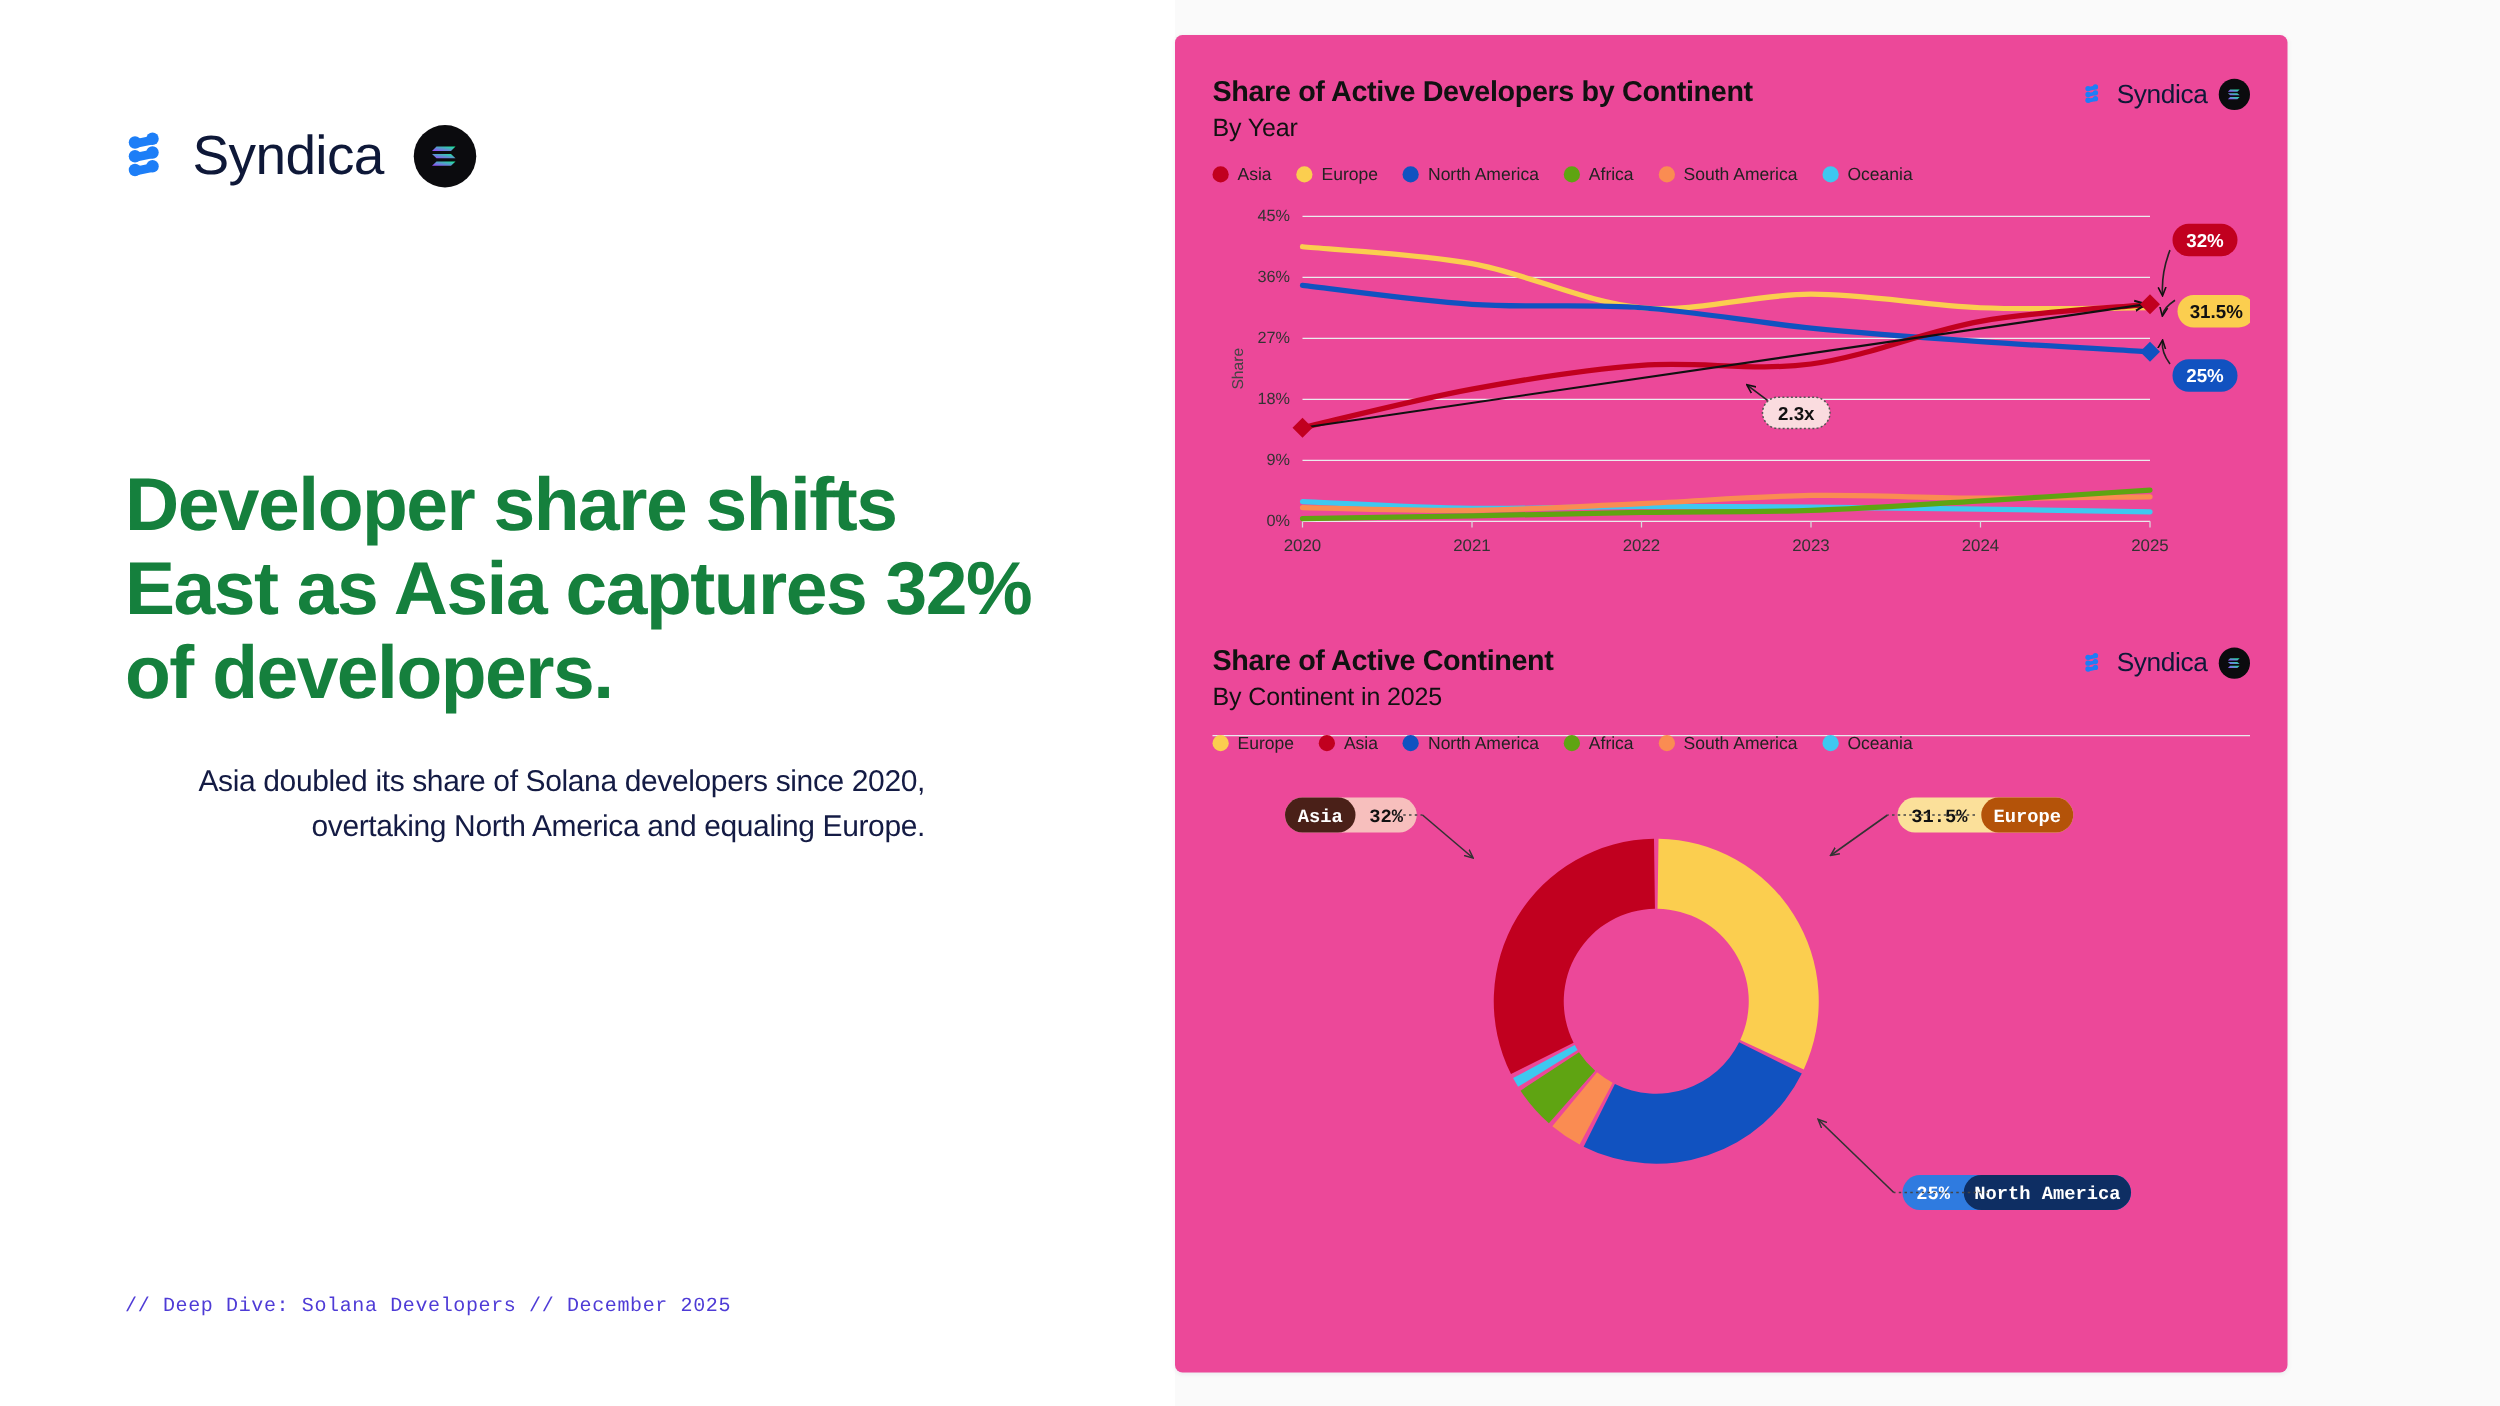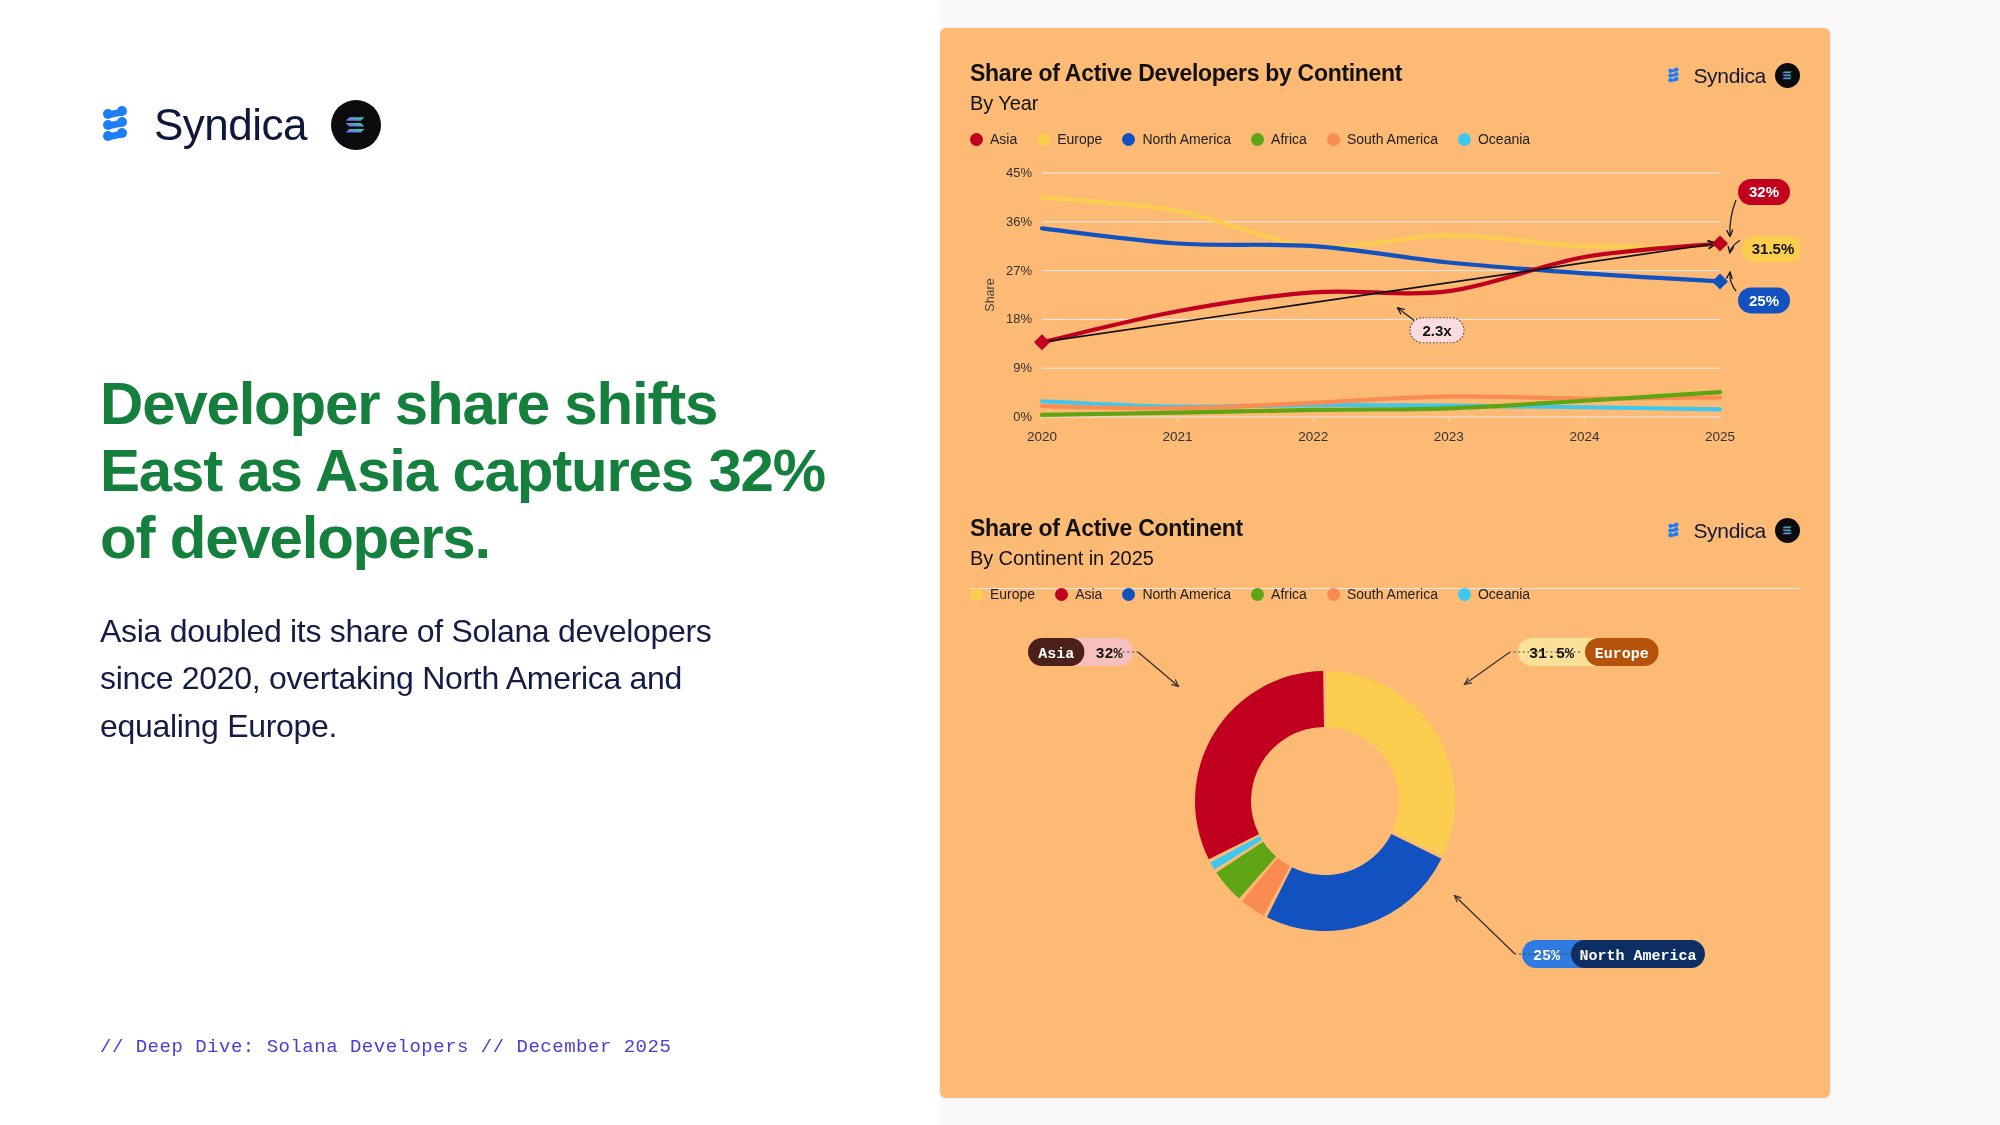--- a/index.html
+++ b/index.html
@@ -33,35 +33,35 @@
   }
   .solana-badge svg { width:26px; height:26px; display:block; }
 
   .headline {
     position:absolute; left:100px; top:370px; width:740px;
     font-size:60px; font-weight:700; line-height:1.12;
     color:#15803d; letter-spacing:-1.2px;
   }
   .subhead {
     position:absolute; left:100px; top:608px; width:640px;
-    font-size:32px; font-weight:400; line-height:1.48;
-    color:#141B44; letter-spacing:-0.3px;
+    font-size:24px; font-weight:400; line-height:1.48;
+    color:#141B44; letter-spacing:-0.3px;text-align:right;
   }
   .footer-note {
     position:absolute; left:100px; top:1036px;
     font-family:"Liberation Mono","DejaVu Sans Mono", monospace;
-    font-size:19px; font-weight:400; color:#4E3BD6;
+    font-size:16px; font-weight:400; color:#4E3BD6;
     letter-spacing:0.5px;
   }
 
   
   .card {
     position:absolute; left:940px; top:28px;
     width:890px; height:1070px;
-    background:#fdba74;
+    background:#ec4899;
     border-radius:6px;
     box-shadow:0 1px 4px rgba(20,27,68,.07);
   }
 
   .panel { position:relative; padding:0 30px; }
 
   .panel-head {
     display:flex; justify-content:space-between; align-items:flex-start;
   }
   .panel-title {

